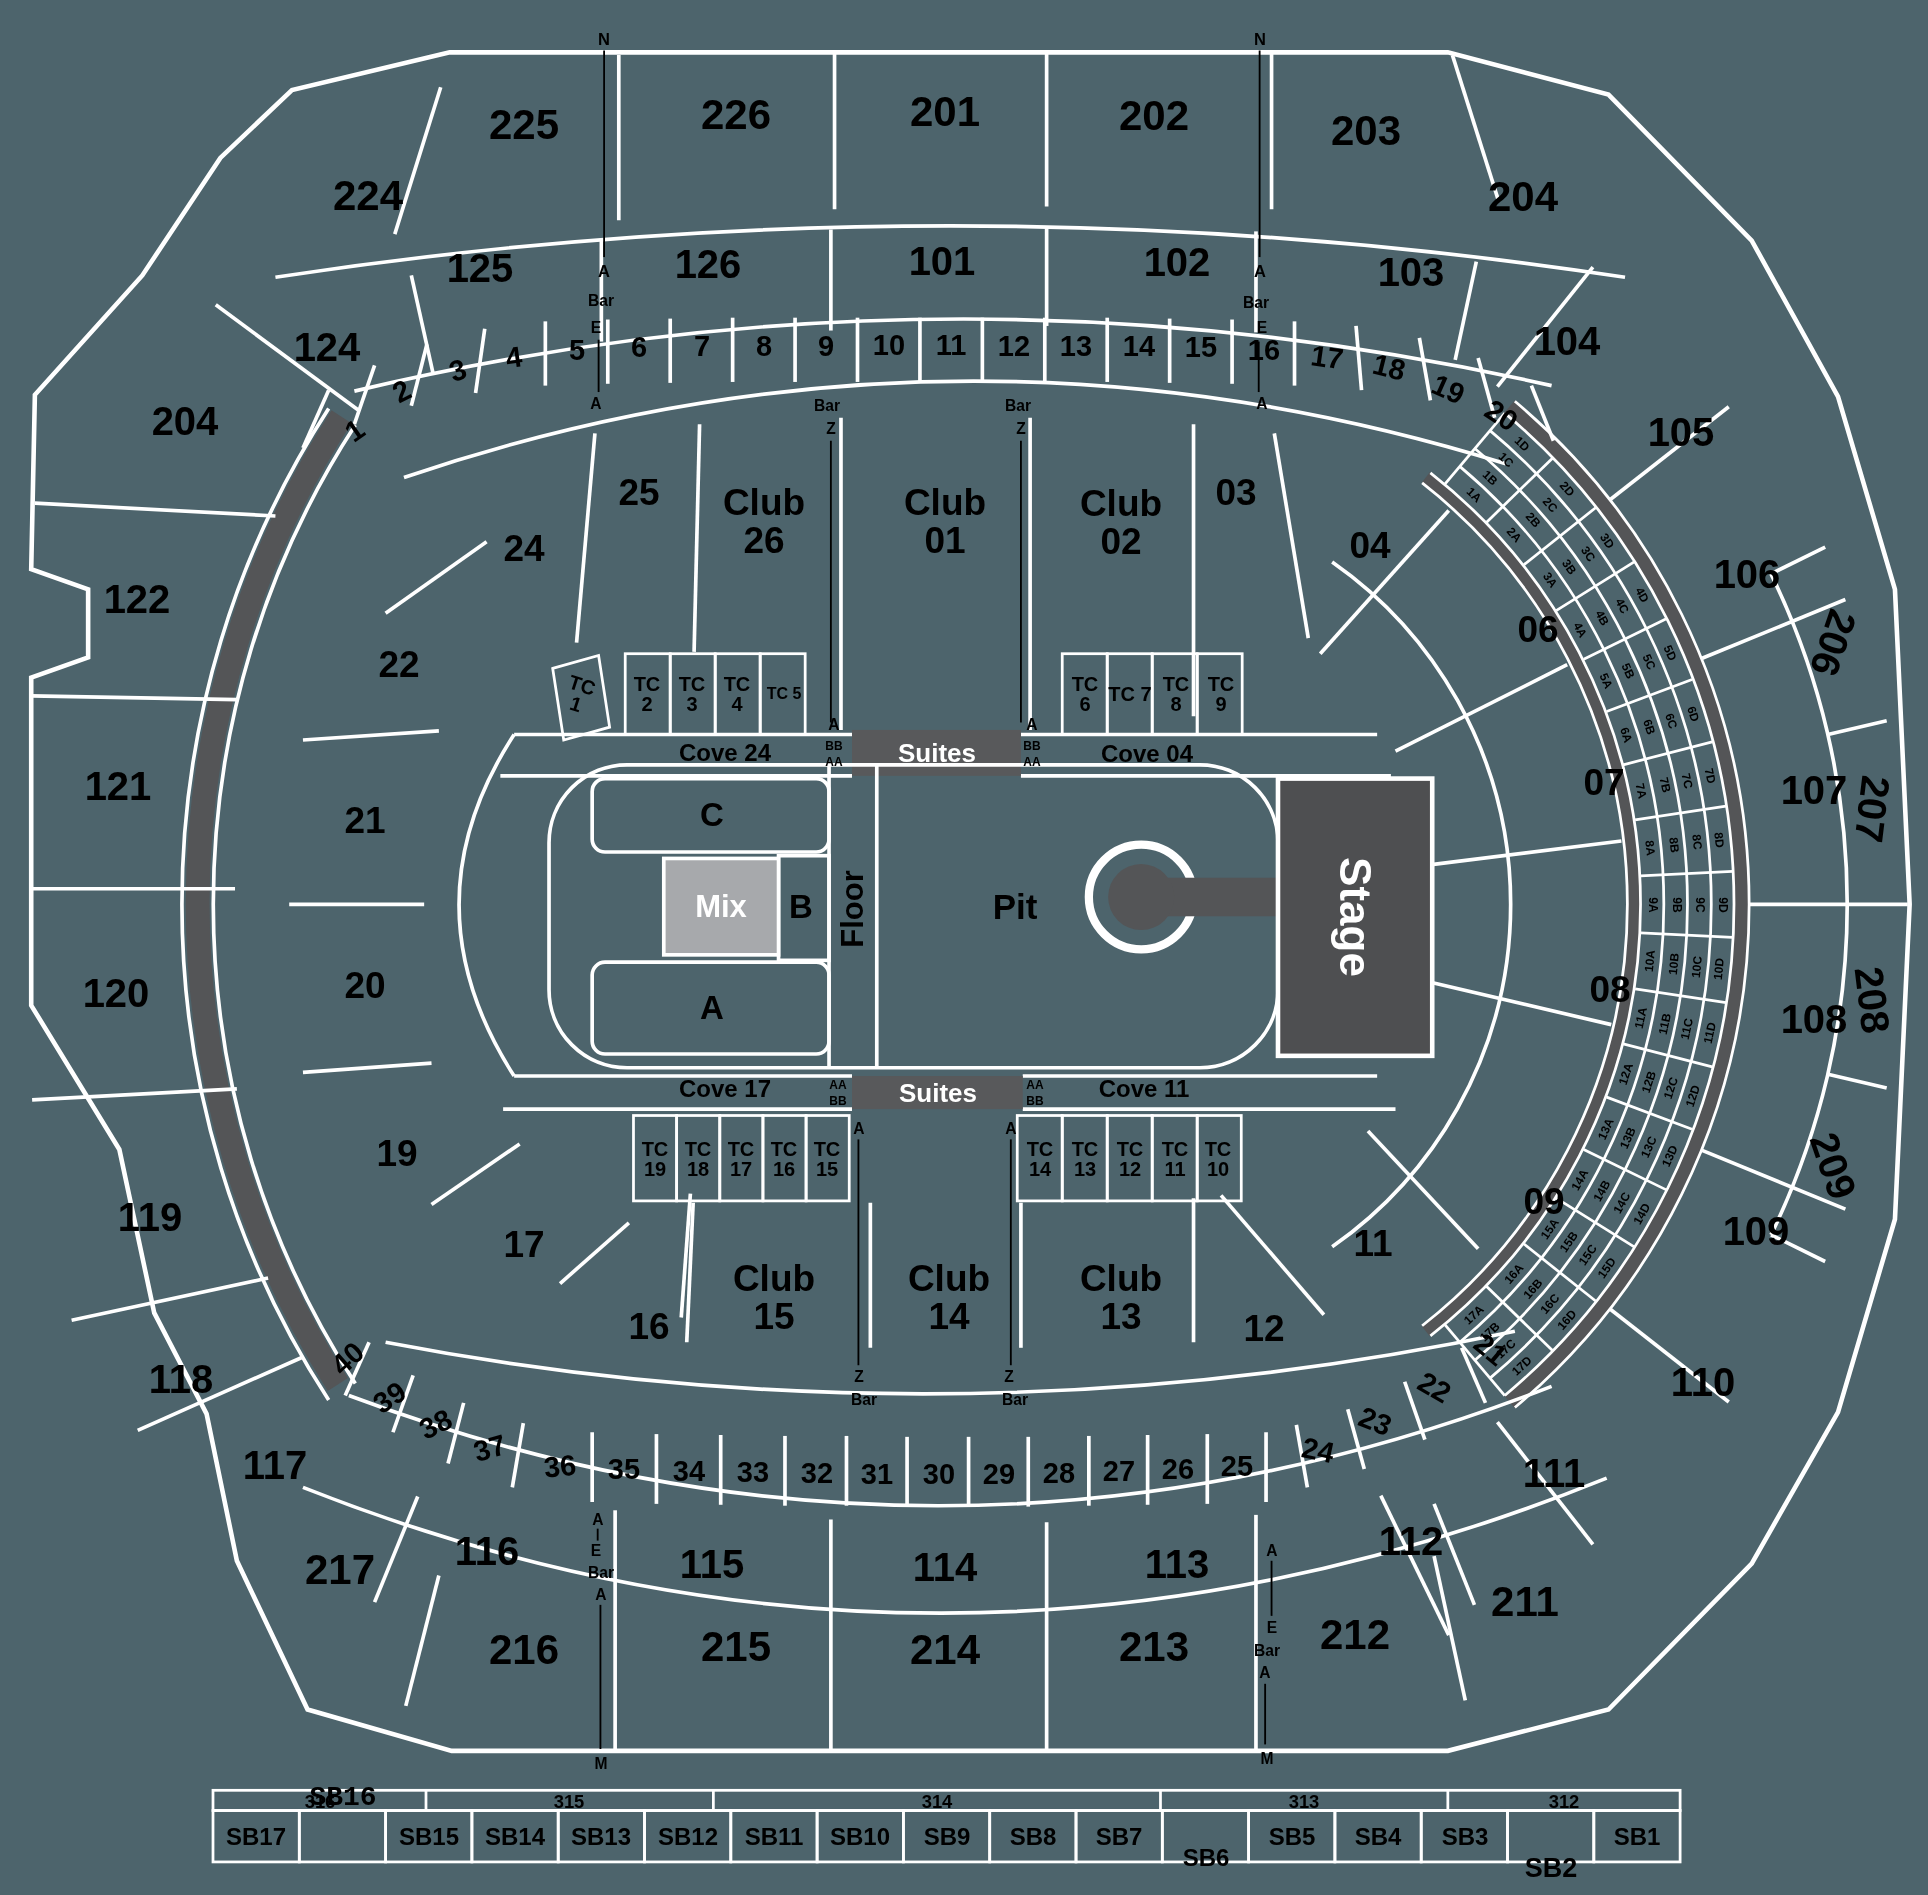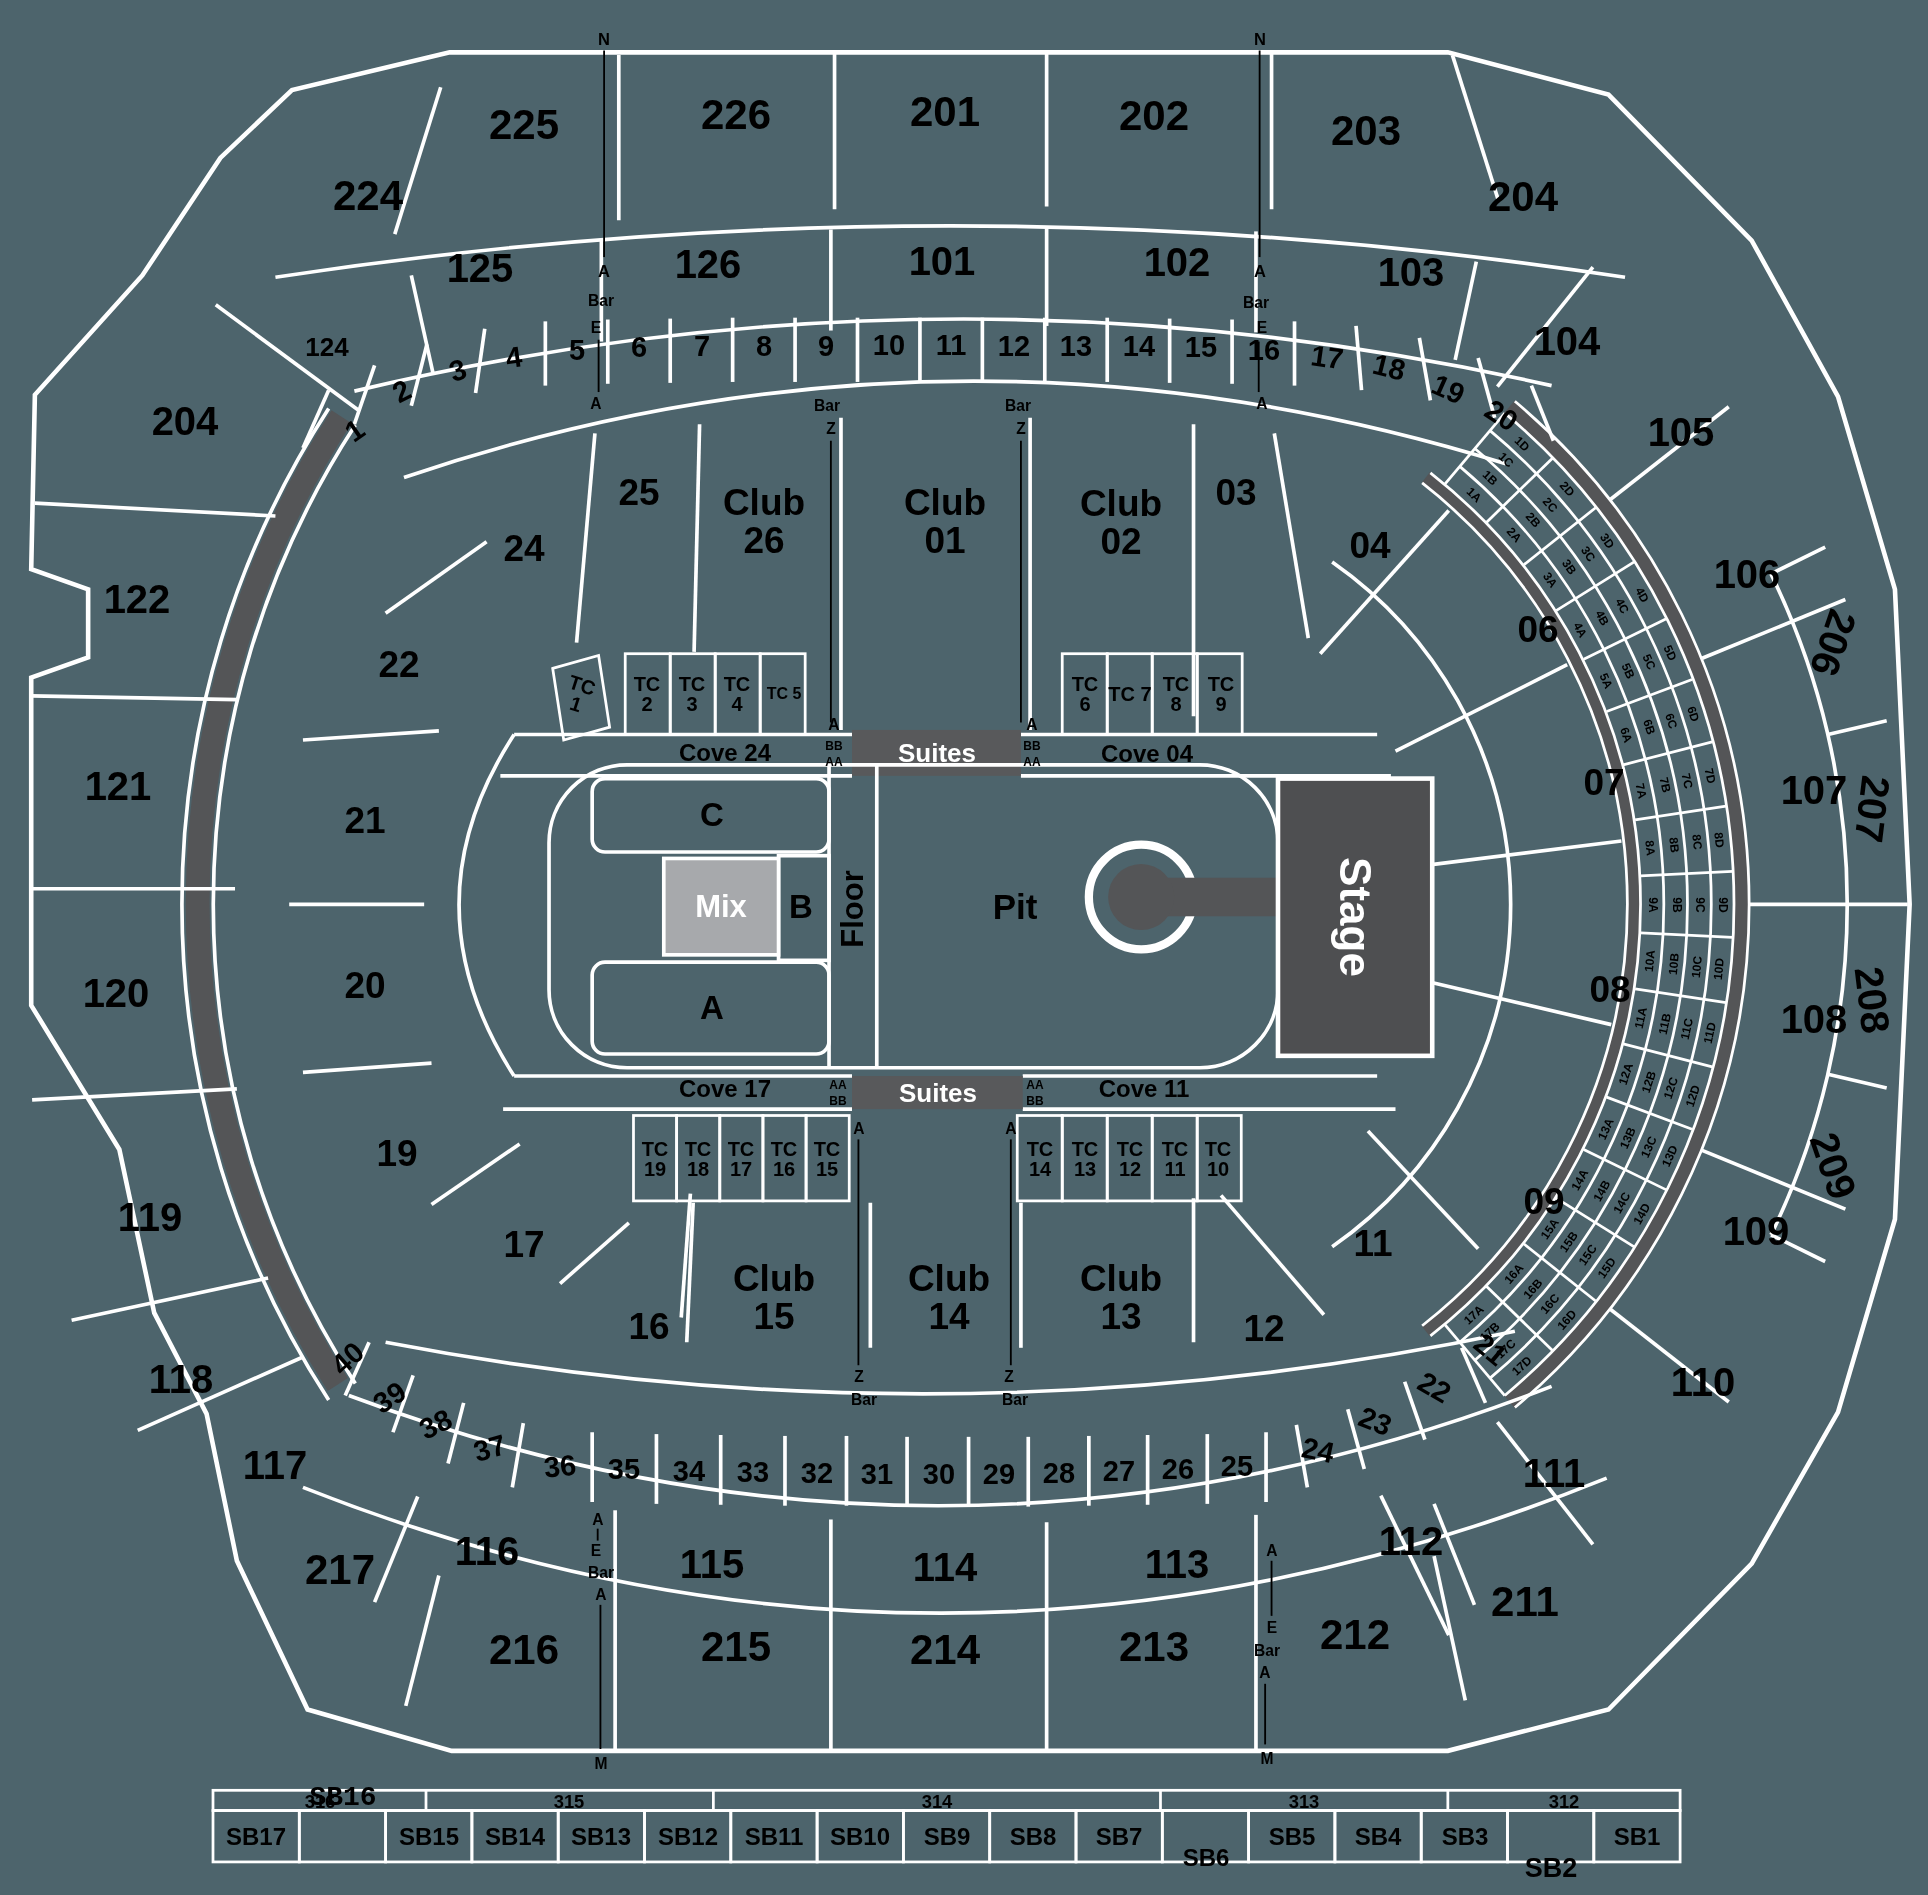--- a/index.html
+++ b/index.html
@@ -298,21 +298,21 @@
       <span class="lbl" style="left: 1154px; top: 1647px; font-size: 42px; transform: translate(-50%, -50%);">213</span>
       <span class="lbl" style="left: 945px; top: 1650px; font-size: 42px; transform: translate(-50%, -50%);">214</span>
       <span class="lbl" style="left: 736px; top: 1647px; font-size: 42px; transform: translate(-50%, -50%);">215</span>
       <span class="lbl" style="left: 524px; top: 1650px; font-size: 42px; transform: translate(-50%, -50%);">216</span>
       <span class="lbl" style="left: 340px; top: 1570px; font-size: 42px; transform: translate(-50%, -50%);">217</span>
       <span class="lbl" style="left: 480px; top: 268px; font-size: 40px; transform: translate(-50%, -50%);">125</span>
       <span class="lbl" style="left: 708px; top: 264px; font-size: 40px; transform: translate(-50%, -50%);">126</span>
       <span class="lbl" style="left: 942px; top: 261px; font-size: 40px; transform: translate(-50%, -50%);">101</span>
       <span class="lbl" style="left: 1177px; top: 262px; font-size: 40px; transform: translate(-50%, -50%);">102</span>
       <span class="lbl" style="left: 1411px; top: 272px; font-size: 40px; transform: translate(-50%, -50%);">103</span>
-      <span class="lbl" style="left: 327px; top: 347px; font-size: 26px; transform: translate(-50%, -50%);">124</span>
+      <span class="lbl" style="left: 327px; top: 347px; font-size: 40px; transform: translate(-50%, -50%);">124</span>
       <span class="lbl" style="left: 1567px; top: 341px; font-size: 40px; transform: translate(-50%, -50%);">104</span>
       <span class="lbl" style="left: 1681px; top: 432px; font-size: 40px; transform: translate(-50%, -50%);">105</span>
       <span class="lbl" style="left: 1747px; top: 574px; font-size: 40px; transform: translate(-50%, -50%);">106</span>
       <span class="lbl" style="left: 1814px; top: 790px; font-size: 40px; transform: translate(-50%, -50%);">107</span>
       <span class="lbl" style="left: 1814px; top: 1019px; font-size: 40px; transform: translate(-50%, -50%);">108</span>
       <span class="lbl" style="left: 1756px; top: 1231px; font-size: 40px; transform: translate(-50%, -50%);">109</span>
       <span class="lbl" style="left: 1703px; top: 1382px; font-size: 40px; transform: translate(-50%, -50%);">110</span>
       <span class="lbl" style="left: 1554px; top: 1473px; font-size: 40px; transform: translate(-50%, -50%);">111</span>
       <span class="lbl" style="left: 1411px; top: 1541px; font-size: 40px; transform: translate(-50%, -50%);">112</span>
       <span class="lbl" style="left: 1177px; top: 1564px; font-size: 40px; transform: translate(-50%, -50%);">113</span>

